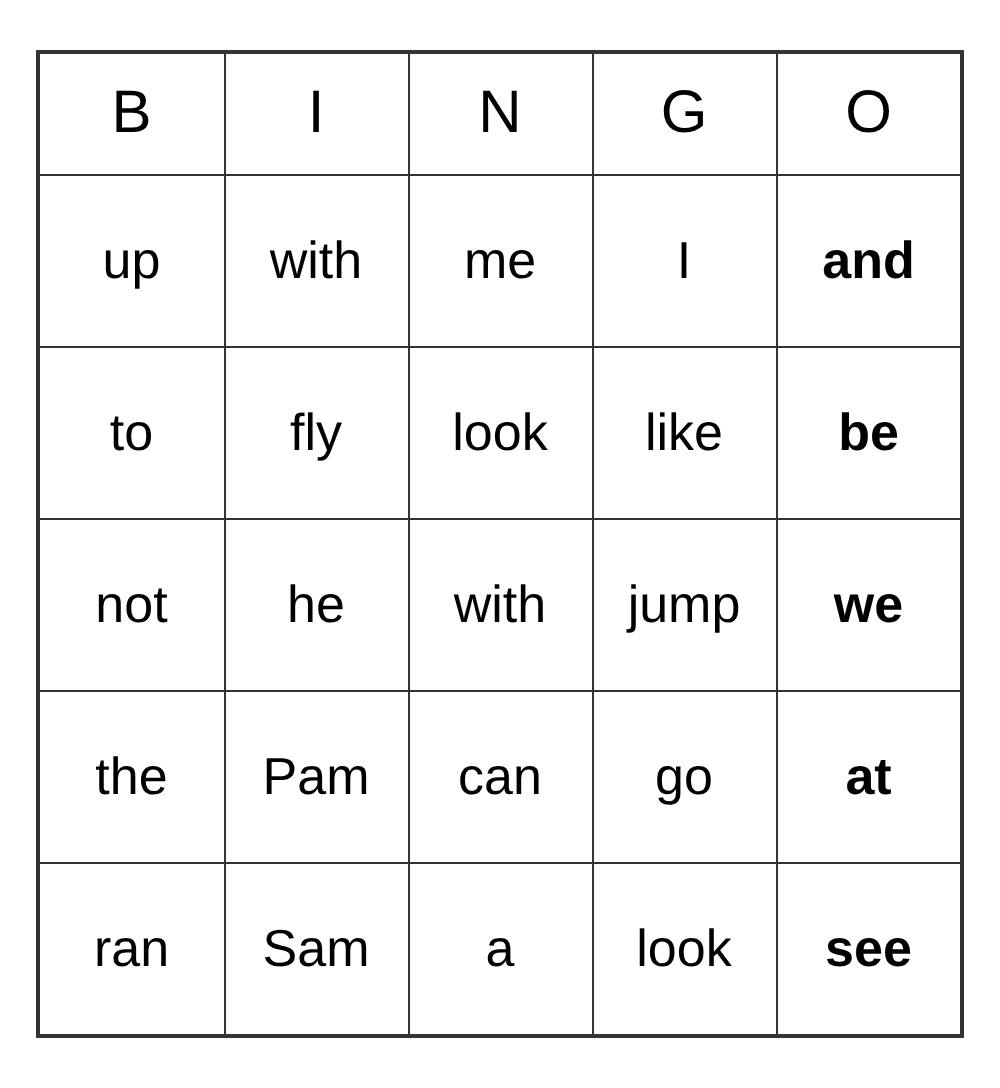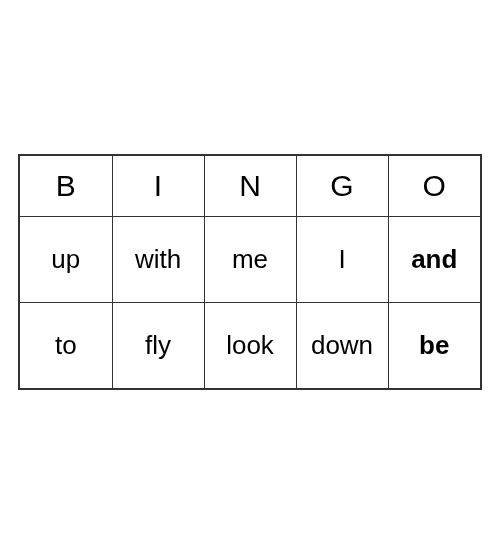--- a/index.html
+++ b/index.html
@@ -73,18 +73,39 @@
           <td>up</td>
           <td>with</td>
           <td>me</td>
           <td>I</td>
           <td>and</td>
         </tr>
         <tr>
           <td>to</td>
           <td>fly</td>
           <td>look</td>
-          <td>down</td>
+          <td>like</td>
           <td>be</td>
+        </tr>
+        <tr>
+          <td>not</td>
+          <td>he</td>
+          <td>with</td>
+          <td>jump</td>
+          <td>we</td>
+        </tr>
+        <tr>
+          <td>the</td>
+          <td>Pam</td>
+          <td>can</td>
+          <td>go</td>
+          <td>at</td>
+        </tr>
+        <tr>
+          <td>ran</td>
+          <td>Sam</td>
+          <td>a</td>
+          <td>look</td>
+          <td>see</td>
         </tr>
       </tbody>
   </table>
 </div>
 
 </body></html>

